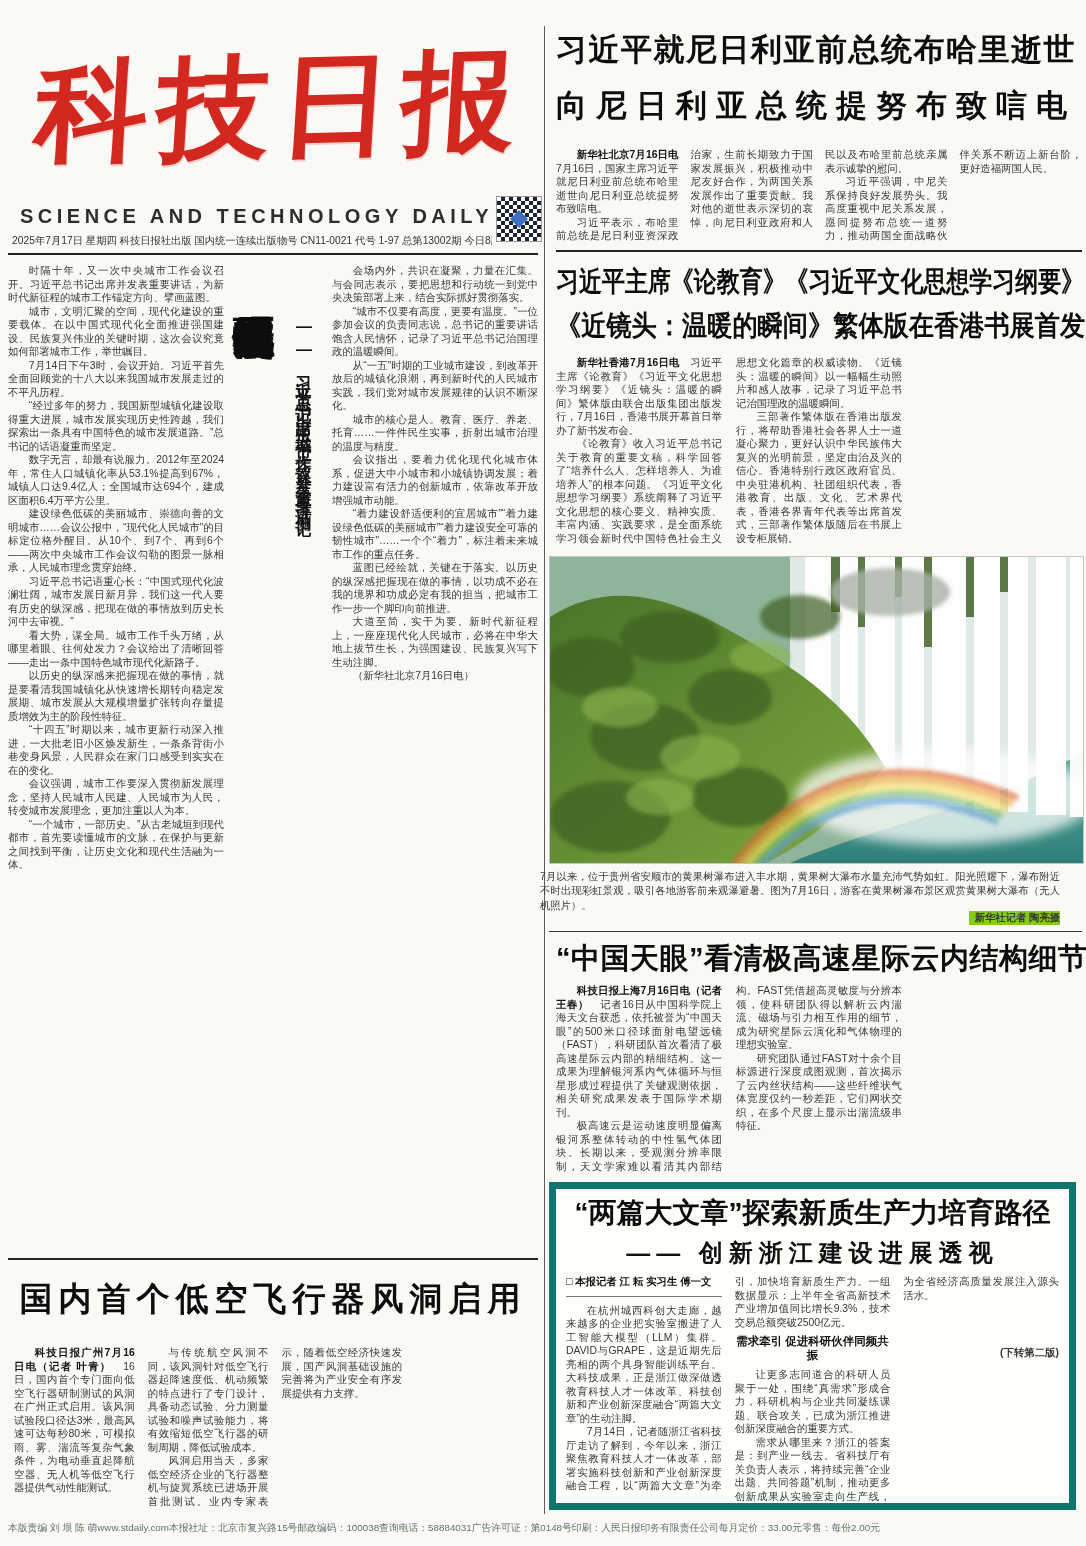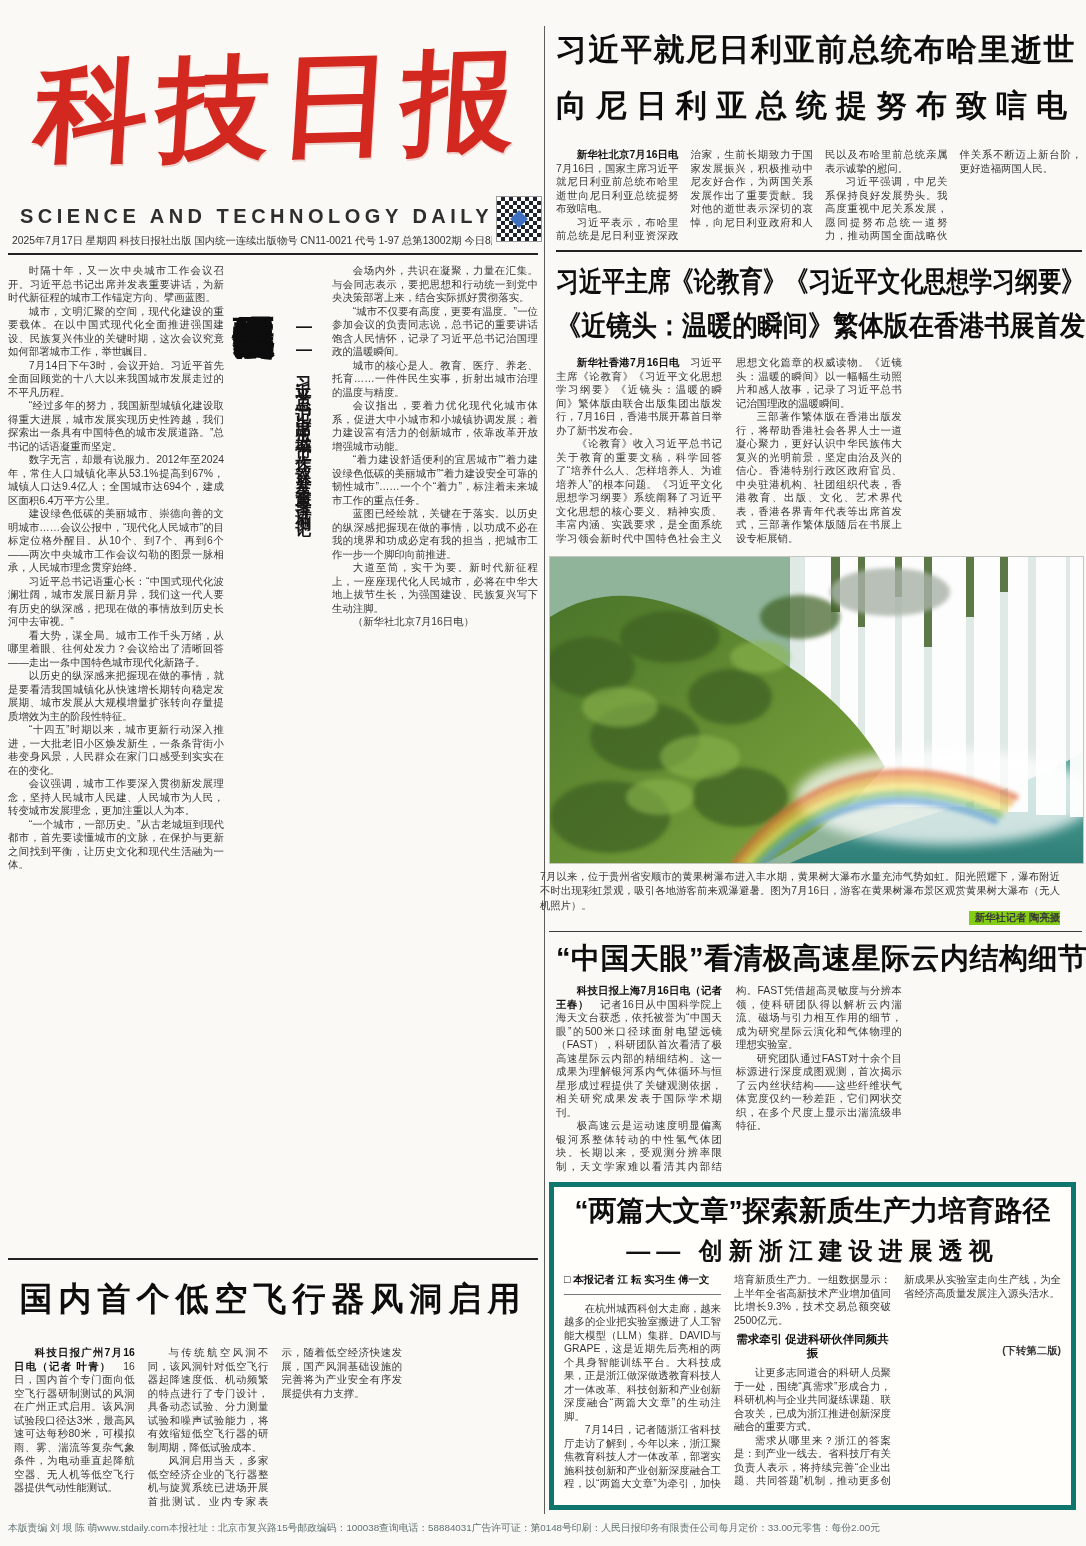--- a/index.html
+++ b/index.html
@@ -38,21 +38,21 @@
   .hl2 .l2{font-size:28px;white-space:nowrap;line-height:44px;transform:scaleX(.90);transform-origin:left;}
   .art2{left:556px;top:356px;width:526px;height:194px;column-count:3;column-gap:14px;}
   
   .photo{left:549px;top:556px;width:533px;height:306px;border:1px solid #c6c6c0;background:#7ba98f;}
   .caption{left:540px;top:870px;width:520px;height:57px;font-size:10.3px;line-height:14.3px;}
   .caption .credit{position:absolute;right:0;bottom:2px;font-weight:bold;background:#84cc16;padding-left:6px;}
   .rule-r2{left:549px;top:931px;width:533px;height:1px;background:#3a3a3a;}
   .hl3{left:556px;top:938px;width:526px;font-size:29px;letter-spacing:.5px;white-space:nowrap;line-height:40px;text-align:center;}
   .art3{left:556px;top:984px;width:526px;height:190px;column-count:3;column-gap:14px;}
   
-  .redbox{left:549px;top:1182px;width:527px;height:328px;border:5px solid #0f766e;
+  .redbox{left:549px;top:1182px;width:527px;height:328px;border:7px solid #0f766e;
     background:#fffefa;box-sizing:border-box;padding:4px 10px;}
   .rb-hl{font-size:28px;font-weight:900;text-align:center;color:#0d0d0d;line-height:40px;white-space:nowrap;}
   .rb-sub{font-size:24px;font-weight:700;text-align:center;letter-spacing:6px;margin:4px 0 6px;color:#101010;}
   .rb-body{column-count:3;column-gap:13px;height:230px;}
   .rb-body .byline{font-weight:700;text-indent:0;border-bottom:1.5px solid #777;
     padding-bottom:7px;margin-bottom:7px;color:#101010;}
   .rb-body .crosshead{font-weight:800;text-indent:0;text-align:center;margin:6px 0;font-size:11.5px;color:#101010;}
   .rb-body .jump{text-align:right;text-indent:0;font-weight:600;margin-top:44px;}
   
   .lm-col1{left:8px;top:264px;width:216px;height:990px;}
@@ -210,20 +210,21 @@
       <p>以历史的纵深感来把握现在做的事情，就是要看清我国城镇化从快速增长期转向稳定发展期、城市发展从大规模增量扩张转向存量提质增效为主的阶段性特征。</p>
       <p>“十四五”时期以来，城市更新行动深入推进，一大批老旧小区焕发新生，一条条背街小巷变身风景，人民群众在家门口感受到实实在在的变化。</p>
       <p>会议强调，城市工作要深入贯彻新发展理念，坚持人民城市人民建、人民城市为人民，转变城市发展理念，更加注重以人为本。</p>
       <p>“一个城市，一部历史。”从古老城垣到现代都市，首先要读懂城市的文脉，在保护与更新之间找到平衡，让历史文化和现代生活融为一体。</p>
     </div>
   <div class="abs lm-vh">以历史的纵深感来把握现在做的事情</div>
   <div class="abs lm-vs">——习近平总书记出席中央城市工作会议并发表重要讲话侧记</div>
   <div class="abs lm-col2 body">
       <p>会场内外，共识在凝聚，力量在汇集。与会同志表示，要把思想和行动统一到党中央决策部署上来，结合实际抓好贯彻落实。</p>
       <p>“城市不仅要有高度，更要有温度。”一位参加会议的负责同志说，总书记的重要讲话饱含人民情怀，记录了习近平总书记治国理政的温暖瞬间。</p>
+      <p>从“一五”时期的工业城市建设，到改革开放后的城镇化浪潮，再到新时代的人民城市实践，我们党对城市发展规律的认识不断深化。</p>
       <p>城市的核心是人。教育、医疗、养老、托育……一件件民生实事，折射出城市治理的温度与精度。</p>
       <p>会议指出，要着力优化现代化城市体系，促进大中小城市和小城镇协调发展；着力建设富有活力的创新城市，依靠改革开放增强城市动能。</p>
       <p>“着力建设舒适便利的宜居城市”“着力建设绿色低碳的美丽城市”“着力建设安全可靠的韧性城市”……一个个“着力”，标注着未来城市工作的重点任务。</p>
       <p>蓝图已经绘就，关键在于落实。以历史的纵深感把握现在做的事情，以功成不必在我的境界和功成必定有我的担当，把城市工作一步一个脚印向前推进。</p>
       <p>大道至简，实干为要。新时代新征程上，一座座现代化人民城市，必将在中华大地上拔节生长，为强国建设、民族复兴写下生动注脚。</p>
       <p>（新华社北京7月16日电）</p>
     </div>
 
   <div class="abs rule-l2"></div>
   <div class="abs hl4 hl">国内首个低空飞行器风洞启用</div>

